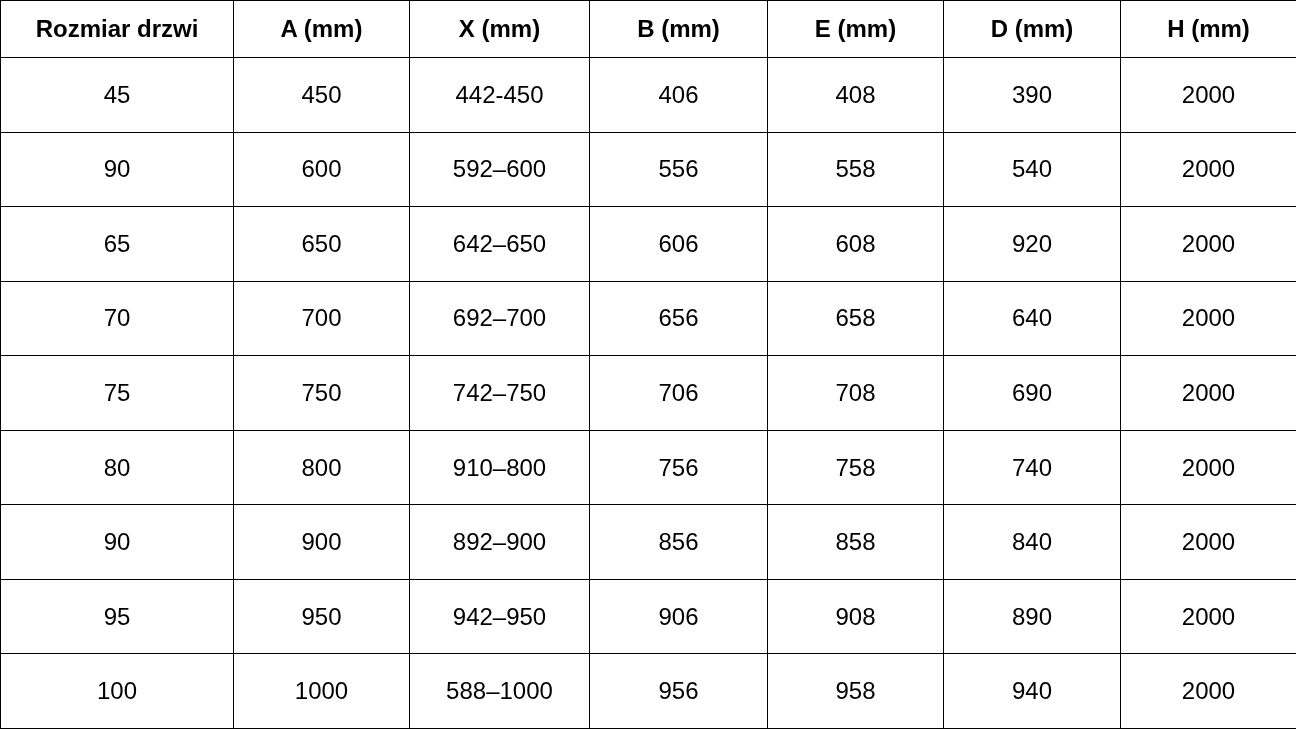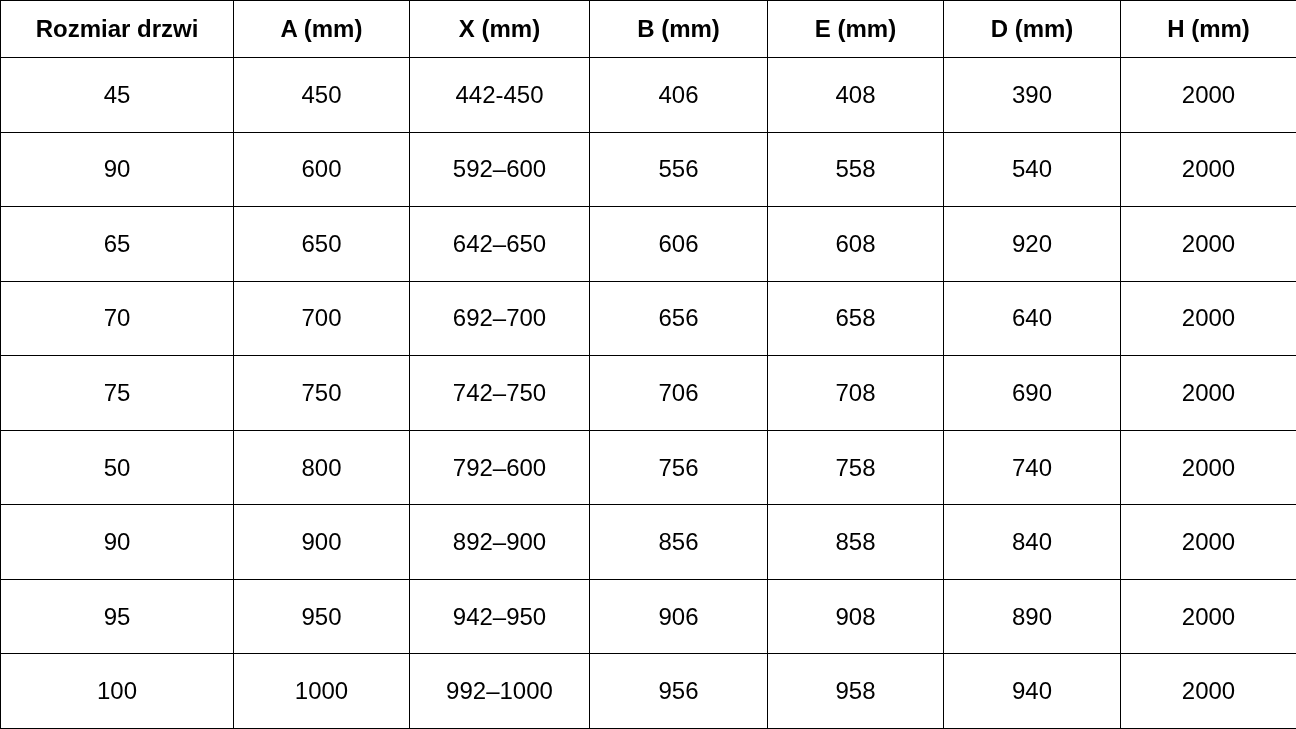--- a/index.html
+++ b/index.html
@@ -111,23 +111,23 @@
         <tr>
           <td>75</td>
           <td>750</td>
           <td>742–750</td>
           <td>706</td>
           <td>708</td>
           <td>690</td>
           <td>2000</td>
         </tr>
         <tr>
-          <td>50</td>
+          <td>80</td>
           <td>800</td>
-          <td>792–600</td>
+          <td>910–800</td>
           <td>756</td>
           <td>758</td>
           <td>740</td>
           <td>2000</td>
         </tr>
         <tr>
           <td>90</td>
           <td>900</td>
           <td>892–900</td>
           <td>856</td>
@@ -140,21 +140,21 @@
           <td>950</td>
           <td>942–950</td>
           <td>906</td>
           <td>908</td>
           <td>890</td>
           <td>2000</td>
         </tr>
         <tr>
           <td>100</td>
           <td>1000</td>
-          <td>992–1000</td>
+          <td>588–1000</td>
           <td>956</td>
           <td>958</td>
           <td>940</td>
           <td>2000</td>
         </tr>
       </tbody>
   </table>
 </div>
 
 </body></html>

